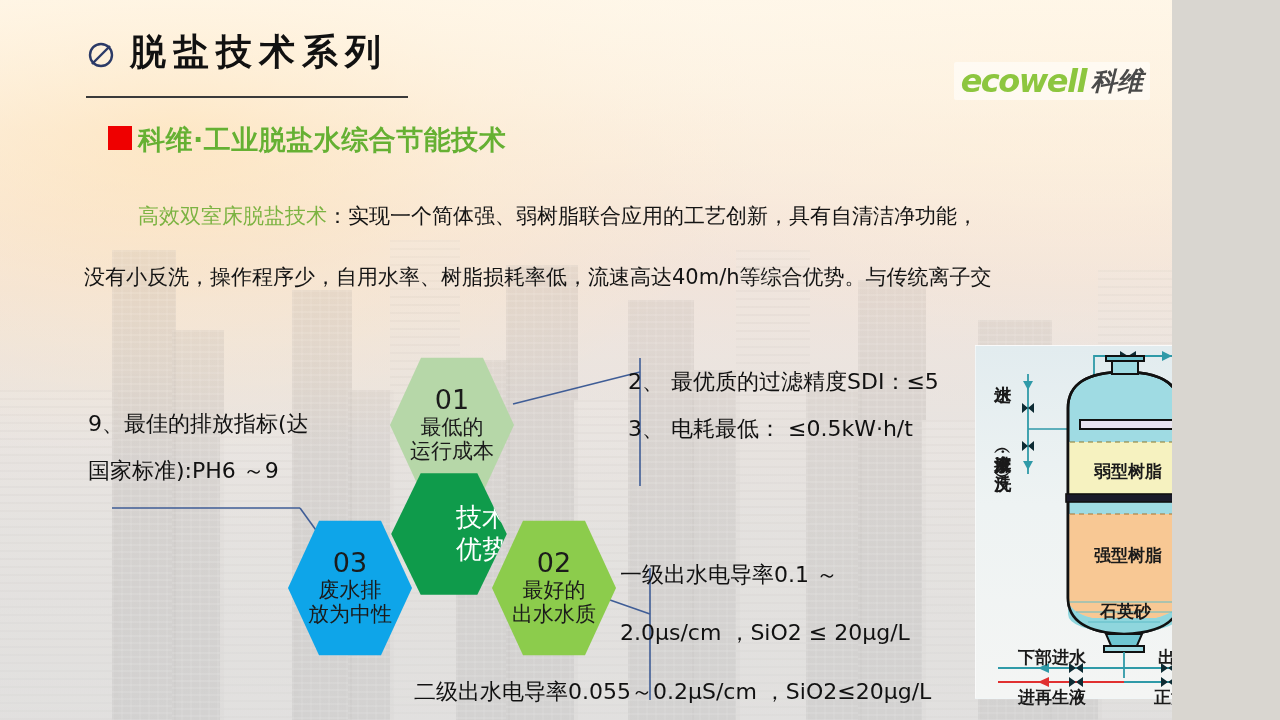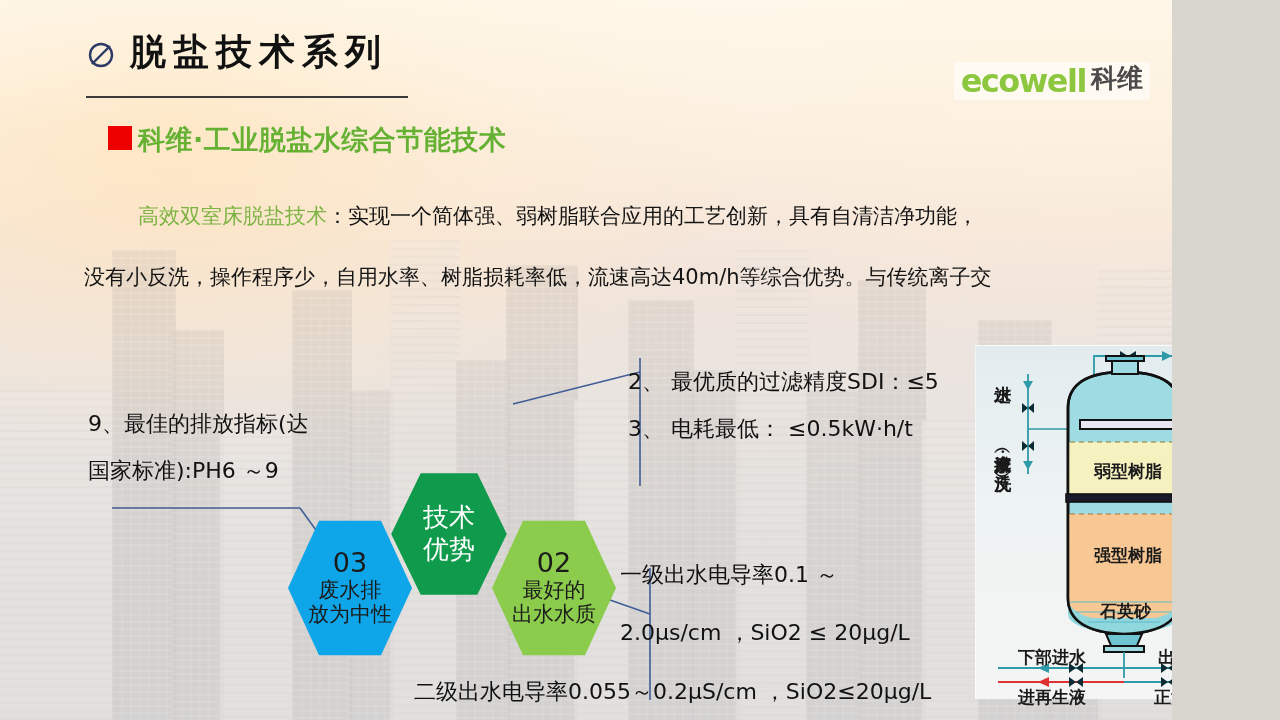--- a/index.html
+++ b/index.html
@@ -35,22 +35,22 @@
   .bullet-icon{position:absolute;left:86px;top:40px;width:30px;height:30px;}
   .title{position:absolute;left:130px;top:28px;font-size:36px;font-weight:bold;color:#111;
     letter-spacing:7px;font-family:"DejaVu Sans","Liberation Sans",sans-serif;white-space:nowrap;}
   .rule{position:absolute;left:86px;top:96px;width:322px;height:2px;background:#3a3a3a;}
 
   .sub-sq{position:absolute;left:108px;top:126px;width:24px;height:24px;background:#ef0000;}
   .subtitle{position:absolute;left:138px;top:122px;font-size:27px;font-weight:bold;color:#66b032;
     letter-spacing:.5px;white-space:nowrap;font-family:"DejaVu Sans","Liberation Sans",sans-serif;
     text-shadow:0 0 1px rgba(255,255,255,.6);}
 
-  .logo{position:absolute;right:22px;top:62px;display:flex;align-items:flex-start;gap:5px;
-    padding:3px 7px;background:rgba(255,255,255,.55);border-radius:2px;}
+  .logo{position:absolute;right:22px;top:62px;display:flex;align-items:center;gap:5px;
+    padding:3px 7px;background:rgba(255,255,255,.55);border-radius:2px;font-style:italic;}
   .logo-eco{font-size:32px;font-weight:bold;color:#8dc63f;letter-spacing:-1.5px;line-height:1;
     font-family:"DejaVu Sans","Liberation Sans",sans-serif;}
   .logo-cn{font-size:26px;font-weight:bold;color:#4a4a4a;letter-spacing:0px;line-height:1;
     font-family:"DejaVu Sans","Liberation Sans",sans-serif;}
 
   
   .para{position:absolute;left:84px;top:186px;width:1160px;font-size:21px;line-height:61px;
     color:#141414;font-family:"DejaVu Sans","Liberation Sans",sans-serif;text-align:justify;}
   .para .lead{color:#7cb342;}
   .para-line{white-space:nowrap;}
@@ -62,21 +62,21 @@
   .hex{position:absolute;display:flex;flex-direction:column;align-items:center;justify-content:center;
     clip-path:polygon(25% 2%,75% 2%,100% 50%,75% 98%,25% 98%,0% 50%);
     font-family:"DejaVu Sans","Liberation Sans",sans-serif;text-align:center;}
   .hex .num{font-size:27px;line-height:1.06;color:#1b1b1b;}
   .hex .txt{font-size:21px;line-height:1.18;color:#1b1b1b;}
   #hex01{left:390px;top:355px;width:124px;height:140px;background:#b6d7a8;}
   #hex02{left:492px;top:518px;width:124px;height:140px;background:#8ccc4c;}
   #hex03{left:288px;top:518px;width:124px;height:140px;background:#0ea5e9;}
   #hexC{left:390px;top:468px;width:118px;height:132px;background:#0f9b4b;
     clip-path:polygon(26% 4%,74% 4%,99% 50%,74% 96%,26% 96%,1% 50%);
-    border-radius:36px;}
+    border-radius:36px;align-items:flex-end;}
   #hexC .ctxt{font-size:26px;line-height:1.22;color:#fff;font-weight:normal;
     font-family:"DejaVu Sans","Liberation Sans",sans-serif;}
 
   
   .conn{position:absolute;left:0;top:0;width:1280px;height:720px;pointer-events:none;}
 
   
   .txtblk{position:absolute;font-size:22px;color:#111;line-height:47px;
     font-family:"DejaVu Sans","Liberation Sans",sans-serif;white-space:nowrap;}
   #t-left{left:88px;top:400px;}
@@ -149,20 +149,25 @@
 
   <svg class="conn">
     <line x1="513" y1="404" x2="640" y2="372" stroke="#3f5d96" stroke-width="1.6"></line>
     <line x1="640" y1="358" x2="640" y2="486" stroke="#3f5d96" stroke-width="1.6"></line>
     <line x1="570" y1="586" x2="650" y2="614" stroke="#3f5d96" stroke-width="1.6"></line>
     <line x1="650" y1="568" x2="650" y2="700" stroke="#3f5d96" stroke-width="1.6"></line>
     <line x1="112" y1="508" x2="300" y2="508" stroke="#3f5d96" stroke-width="1.6"></line>
     <line x1="300" y1="508" x2="352" y2="580" stroke="#3f5d96" stroke-width="1.6"></line>
   </svg>
 
+  <div class="hex" id="hex01">
+    <div class="num">01</div>
+    <div class="txt">最低的</div>
+    <div class="txt">运行成本</div>
+  </div>
   <div class="hex" id="hex02">
     <div class="num">02</div>
     <div class="txt">最好的</div>
     <div class="txt">出水水质</div>
   </div>
   <div class="hex" id="hex03">
     <div class="num">03</div>
     <div class="txt">废水排</div>
     <div class="txt">放为中性</div>
   </div>

